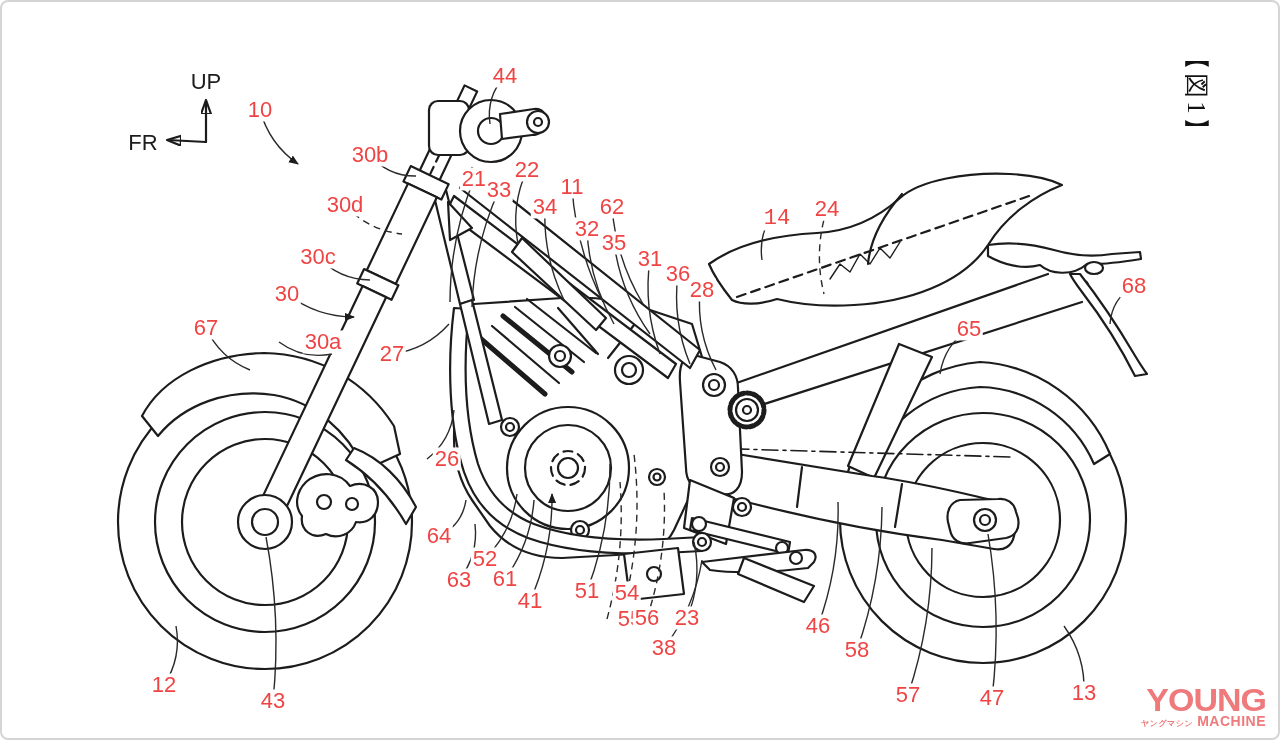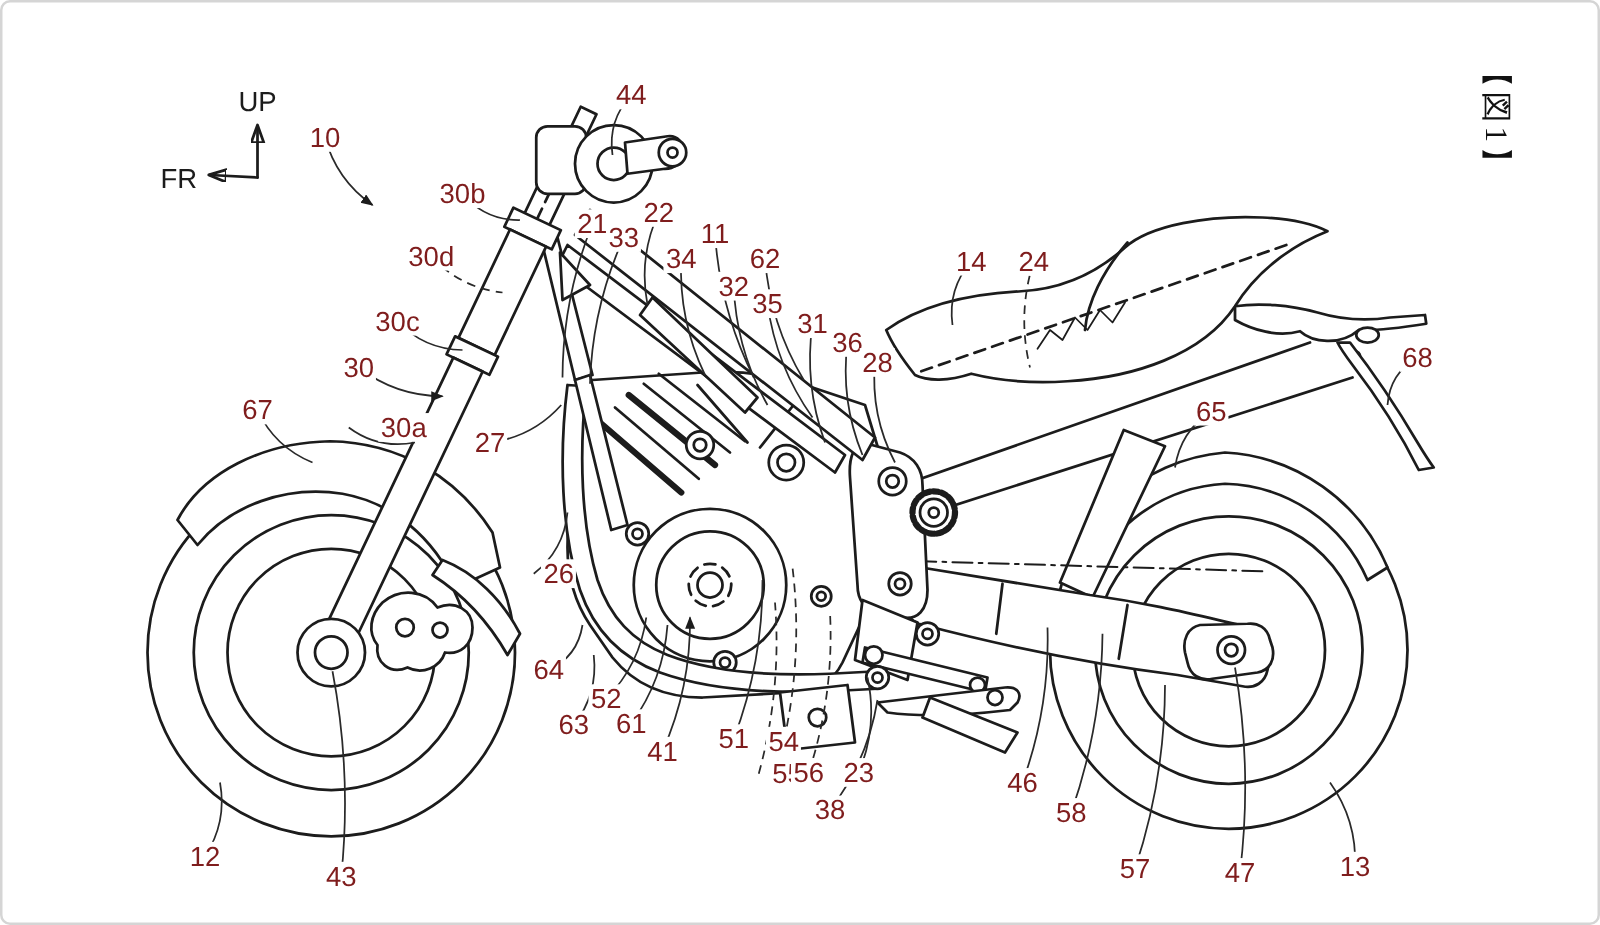--- a/index.html
+++ b/index.html
@@ -17,21 +17,21 @@
   .drawing .dash{stroke-dasharray:9 6;}
   .drawing .dashdot{stroke-dasharray:16 5 3 5;stroke-width:1.6;}
   .drawing .teeth{stroke-dasharray:4 2.6;stroke-width:5;}
   .drawing text{stroke:none;fill:#1c1c1c;font-family:"Liberation Sans",sans-serif;font-size:22px;}
   
   #leaders path.leader{stroke:#2a2a2a;stroke-width:1.4;fill:none;}
   #leaders path.leader.dashed{stroke-dasharray:7 5;}
   
   .ref-label{
     position:absolute;transform:translate(-50%,-50%);
-    font-size:22px;color:#7f1d1d;background:#ffffff;padding:0 2px;line-height:1.05;
+    font-size:22px;color:#ef4444;background:#ffffff;padding:0 2px;line-height:1.05;
     white-space:nowrap;
   }
   
   .figure-caption{
     position:absolute;left:1142px;top:78px;width:104px;height:30px;
     transform:rotate(90deg);transform-origin:center;
     font-family:"Liberation Serif",serif;font-size:25px;color:#111;
     letter-spacing:3px;text-align:center;line-height:30px;
   }
   
@@ -251,20 +251,27 @@
       <path d="M 855 648 Q 879.3207163372299 578.566558800215 880 505" class="leader"></path>
       <path d="M 906 693 Q 929.8431945693081 621.4335827868258 930 546" class="leader"></path>
       <path d="M 990 696 Q 999.9964322877166 613.7074040905435 986 532" class="leader"></path>
       <path d="M 1082 691 Q 1083.498628160815 654.0675736833388 1062 624" class="leader"></path>
       <path d="M 162 683 Q 179.7592399472896 655.8917098197877 174 624" class="leader"></path>
       <path d="M 271 699 Q 279.48908391973157 616.4882708083042 264 535" class="leader"></path>
     </svg>
 
   <div class="figure-caption">【図1】</div>
 
+  <div class="logo">
+    <div class="logo-young">YOUNG</div>
+    <div class="logo-sub">
+      <span class="logo-kana">ヤングマシン</span>
+      <span class="logo-machine">MACHINE</span>
+    </div>
+  </div>
 
 <div class="ref-label" style="left: 258px; top: 108px;">10</div>
     <div class="ref-label" style="left: 503px; top: 74px;">44</div>
     <div class="ref-label" style="left: 368px; top: 153px;">30b</div>
     <div class="ref-label" style="left: 343px; top: 203px;">30d</div>
     <div class="ref-label" style="left: 316px; top: 255px;">30c</div>
     <div class="ref-label" style="left: 285px; top: 292px;">30</div>
     <div class="ref-label" style="left: 277px; top: 340px; margin-left: 44px;">30a</div>
     <div class="ref-label" style="left: 204px; top: 326px;">67</div>
     <div class="ref-label" style="left: 390px; top: 352px;">27</div>
@@ -273,21 +280,21 @@
     <div class="ref-label" style="left: 497px; top: 188px;">33</div>
     <div class="ref-label" style="left: 525px; top: 168px;">22</div>
     <div class="ref-label" style="left: 543px; top: 205px;">34</div>
     <div class="ref-label" style="left: 570px; top: 185px;">11</div>
     <div class="ref-label" style="left: 610px; top: 205px;">62</div>
     <div class="ref-label" style="left: 585px; top: 227px;">32</div>
     <div class="ref-label" style="left: 612px; top: 241px;">35</div>
     <div class="ref-label" style="left: 648px; top: 257px;">31</div>
     <div class="ref-label" style="left: 676px; top: 272px;">36</div>
     <div class="ref-label" style="left: 700px; top: 288px;">28</div>
-    <div class="ref-label" style="left: 775px; top: 207px;">14</div>
+    <div class="ref-label" style="left: 775px; top: 217px; font-family: Liberation Mono, monospace;">14</div>
     <div class="ref-label" style="left: 825px; top: 207px;">24</div>
     <div class="ref-label" style="left: 1132px; top: 284px;">68</div>
     <div class="ref-label" style="left: 967px; top: 327px;">65</div>
     <div class="ref-label" style="left: 437px; top: 534px;">64</div>
     <div class="ref-label" style="left: 457px; top: 578px; text-align: center;">63</div>
     <div class="ref-label" style="left: 483px; top: 557px;">52</div>
     <div class="ref-label" style="left: 503px; top: 577px;">61</div>
     <div class="ref-label" style="left: 528px; top: 599px;">41</div>
     <div class="ref-label" style="left: 585px; top: 589px;">51</div>
     <div class="ref-label" style="left: 625px; top: 591px;">54</div>

